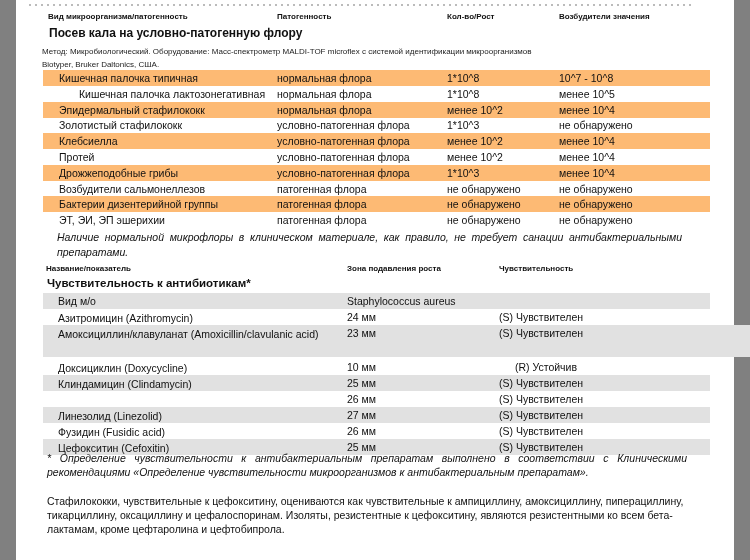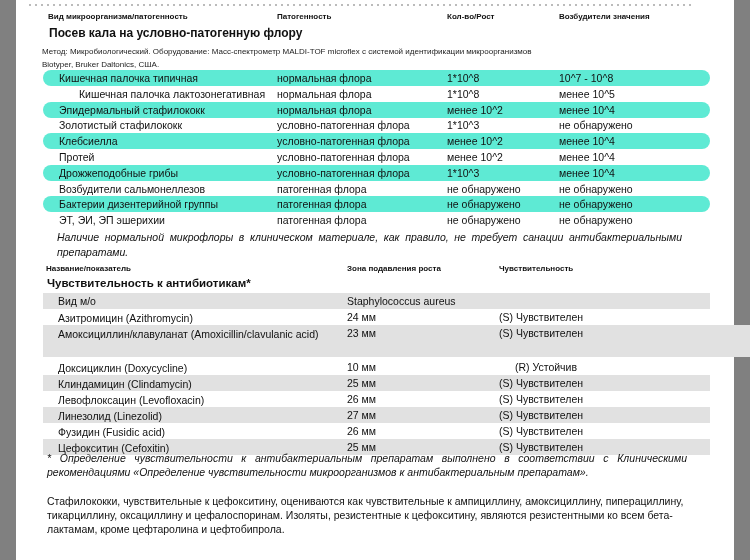--- a/index.html
+++ b/index.html
@@ -13,21 +13,21 @@
   .page { position: absolute; left: 16px; top: 0; width: 718px; height: 560px; background: #fff; }
   .dots {
     position: absolute; left: 27px; top: 4px; width: 665px; height: 2px;
     background-image: radial-gradient(circle, #bbb 0.8px, transparent 1px);
     background-size: 6px 2px;
   }
   .colhead { position: absolute; font-size: 8px; font-weight: bold; color: #111; }
   .section-title { position: absolute; font-size: 12px; font-weight: bold; color: #111; }
   .method { position: absolute; left: 42px; font-size: 8px; line-height: 13px; color: #222; width: 640px; }
   .row { position: absolute; left: 43px; width: 667px; height: 16px; font-size: 10.5px; }
-  .row.shaded { background: #5eead4; border-radius: 8px; }
+  .row.shaded { background: #fdba74; }
   .row span { position: absolute; top: 2px; white-space: nowrap; color: #111; }
   .note { position: absolute; left: 57px; width: 625px; font-size: 10.5px; font-style: italic; line-height: 15px; text-align: justify; color: #111; }
   .ab-row { position: absolute; left: 43px; width: 667px; font-size: 10.5px; }
   .ab-row.shaded { background: #e1e1e1; }
   .ab-row span { position: absolute; top: 2px; color: #111; }
   .footnote { position: absolute; left: 47px; width: 640px; font-size: 10.5px; line-height: 14px; color: #111; }
   .footnote.it { font-style: italic; text-align: justify; }
 </style>
 </head>
 <body>
@@ -139,21 +139,20 @@
       <span style="left: 15px; width: 280px; line-height: 14px;">Доксициклин (Doxycycline)</span>
       <span style="left: 304px;">10 мм</span>
       <span style="left: 472px;">(R) Устойчив</span>
     </div>
     <div class="ab-row shaded" style="top: 375px; height: 16px;">
       <span style="left: 15px; width: 280px; line-height: 14px;">Клиндамицин (Clindamycin)</span>
       <span style="left: 304px;">25 мм</span>
       <span style="left: 456px;">(S) Чувствителен</span>
     </div>
     <div class="ab-row" style="top: 391px; height: 16px;">
-      <span style="left: 15px; width: 280px; line-height: 14px;">Левофлоксацин (Levofloxacin)</span>
       <span style="left: 304px;">26 мм</span>
       <span style="left: 456px;">(S) Чувствителен</span>
     </div>
     <div class="ab-row shaded" style="top: 407px; height: 16px;">
       <span style="left: 15px; width: 280px; line-height: 14px;">Линезолид (Linezolid)</span>
       <span style="left: 304px;">27 мм</span>
       <span style="left: 456px;">(S) Чувствителен</span>
     </div>
     <div class="ab-row" style="top: 423px; height: 16px;">
       <span style="left: 15px; width: 280px; line-height: 14px;">Фузидин (Fusidic acid)</span>

